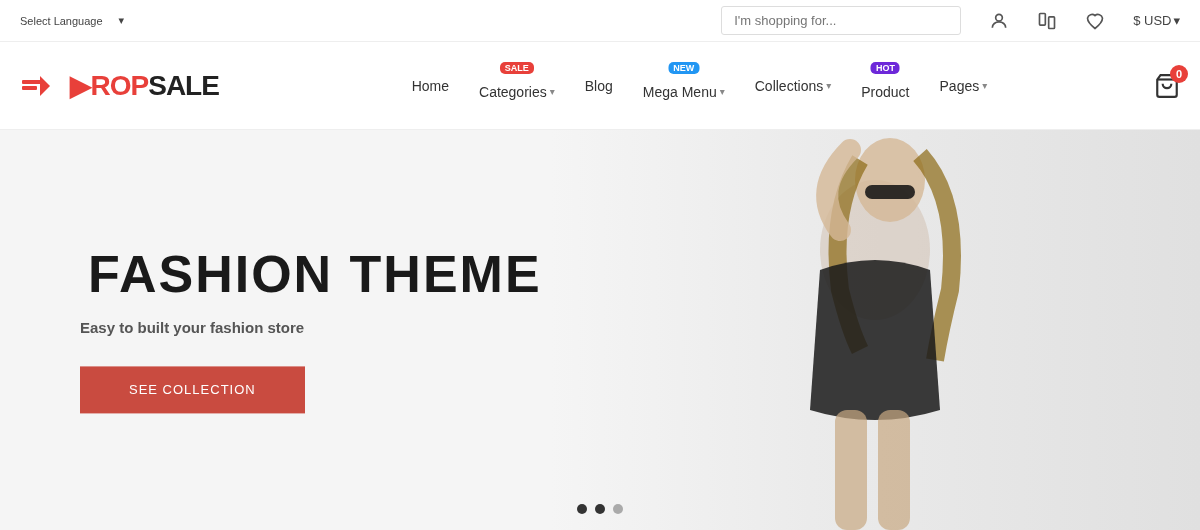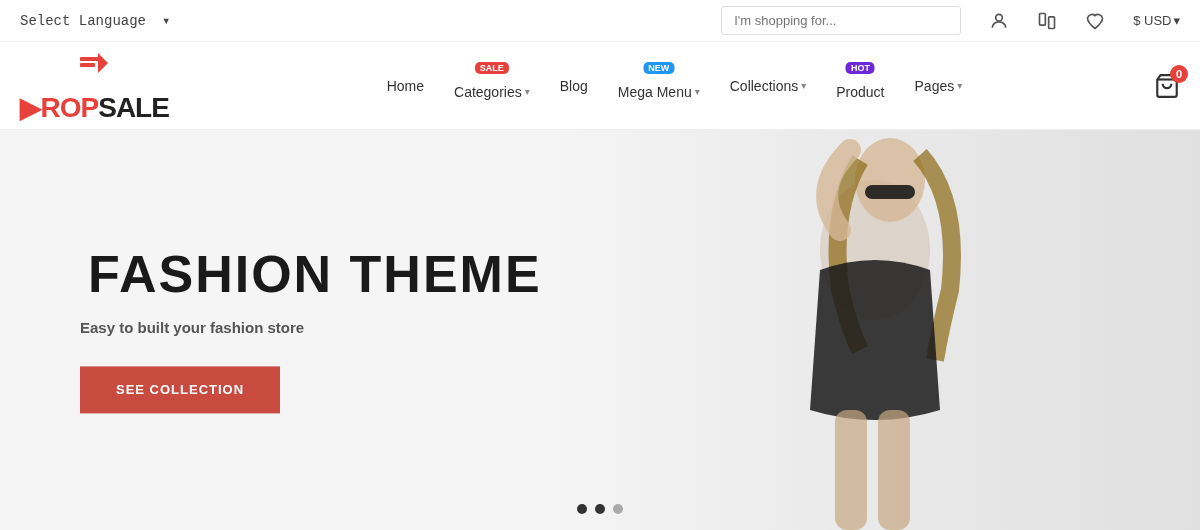--- a/index.html
+++ b/index.html
@@ -8,21 +8,21 @@
     
     .top-bar {
       display: flex;
       align-items: center;
       justify-content: space-between;
       padding: 6px 20px;
       border-bottom: 1px solid #eee;
       height: 42px;
       background: #fff;
     }
-    .top-bar-left { display: flex; align-items: center; gap: 16px; font-size: 14px; color: #444; cursor: pointer; font-family: Liberation Mono, monospace; }
+    .top-bar-left { display: flex; align-items: center; gap: 16px; font-size: 11px; color: #444; cursor: pointer; }
     .top-bar-right { display: flex; align-items: center; gap: 28px; }
     .search-wrap { position: relative; }
     .search-wrap input {
       border: 1px solid #ddd;
       border-radius: 3px;
       padding: 6px 36px 6px 12px;
       font-size: 13px;
       color: #999;
       width: 240px;
       outline: none;
@@ -37,21 +37,21 @@
 
     
     .header {
       display: flex;
       align-items: center;
       padding: 0 20px;
       height: 88px;
       border-bottom: 1px solid #eee;
       background: #fff;
     }
-    .logo { display: flex; align-items: center; gap: 12px; text-decoration: none; margin-right: 36px; flex-direction: column; }
+    .logo { display: flex; align-items: center; gap: 18px; text-decoration: none; margin-right: 36px; }
     .logo-icon { display: flex; align-items: center; }
     .logo-text-drop { font-size: 28px; font-weight: 900; color: #e8403a; letter-spacing: -1px; }
     .logo-text-ship { font-size: 28px; font-weight: 900; color: #222; letter-spacing: -1px; }
     nav { display: flex; align-items: center; gap: 2px; flex: 1; justify-content: center; }
     .nav-item { position: relative; padding: 8px 14px; font-size: 14px; color: #333; cursor: pointer; font-weight: 500; white-space: nowrap; display: flex; align-items: center; gap: 3px; }
     .nav-badge {
       position: absolute; top: -2px; left: 50%; transform: translateX(-50%);
       font-size: 9px; font-weight: 700; padding: 1px 5px; border-radius: 5px;
       color: #fff; white-space: nowrap;
     }
@@ -100,23 +100,23 @@
     .hero-subtitle {
       font-size: 15px;
       color: #555;
       margin-bottom: 30px;
       font-weight: 700;
     }
     .hero-btn {
       background: #c94b40;
       color: #fff;
       border: none;
-      padding: 16px 36px;
+      padding: 16px 49px;
       font-size: 13px;
-      font-weight: 700;
+      font-weight: 400;
       letter-spacing: 1px;
       cursor: pointer;
       text-transform: uppercase;
     }
 
     
     .hero-image {
       position: absolute;
       right: 0;
       top: 0;

